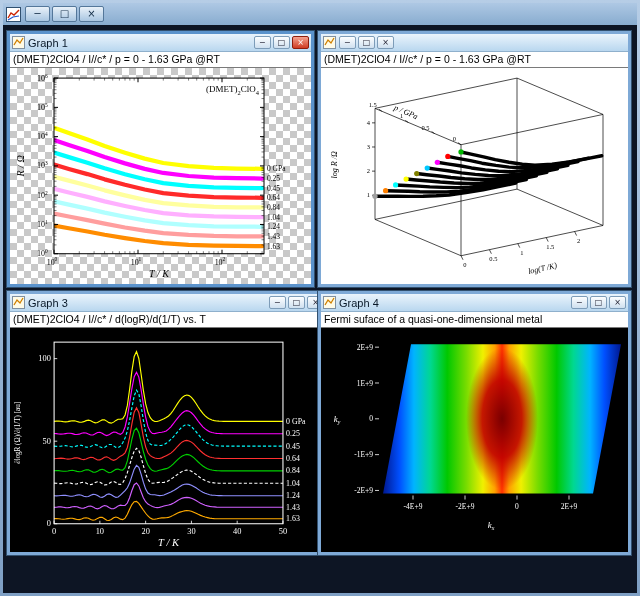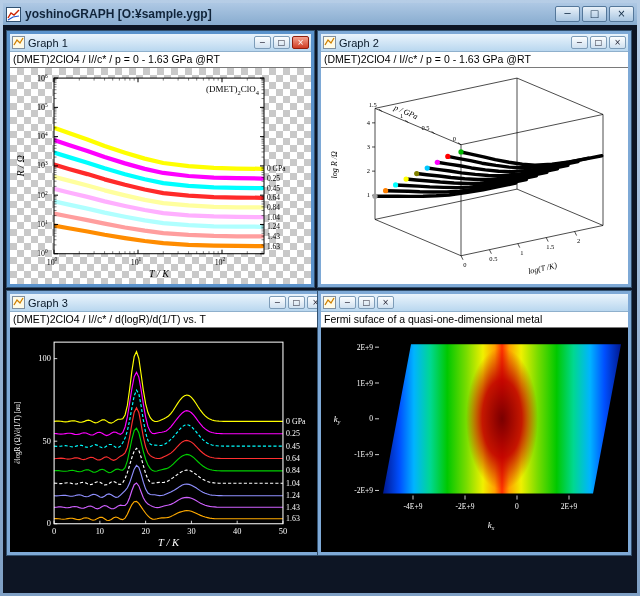--- a/index.html
+++ b/index.html
@@ -49,21 +49,20 @@
 <div class="win">
 
   <div class="titlebar">
     <span class="icon">
       <svg width="15" height="15" viewBox="0 0 15 15">
         <rect x="0.5" y="0.5" width="14" height="14" fill="#ffffff" stroke="#305070"></rect>
         <polyline points="2,11 5,6 8,8 13,3" fill="none" stroke="#cc2200" stroke-width="1.4"></polyline>
         <polyline points="2,13 7,10 13,9" fill="none" stroke="#2255cc" stroke-width="1.2"></polyline>
       </svg>
     </span>
-    <span class="title-text">yoshinoGRAPH [O:¥sample.ygp]</span>
     <span class="wbtns">
       <button class="wbtn">─</button>
       <button class="wbtn">□</button>
       <button class="wbtn">×</button>
     </span>
   </div>
 
 
   <div class="mdi">
 
@@ -282,21 +281,20 @@
     </div>
 
     <div class="child" style="left:315px;top:6px;width:313px;height:256px;">
       <div class="child-tb">
         <span class="icon">
           <svg width="13" height="13" viewBox="0 0 13 13">
             <rect x="0.5" y="0.5" width="12" height="12" fill="#fffbe6" stroke="#8090a0"></rect>
             <polyline points="2,9 5,4 8,7 11,2" fill="none" stroke="#d08000" stroke-width="1.3"></polyline>
           </svg>
         </span>
-        <span class="ctitle">Graph 2</span>
         <span class="cbtns">
           <button class="cbtn">─</button>
           <button class="cbtn">□</button>
           <button class="cbtn">×</button>
         </span>
       </div>
       <div class="anno">(DMET)2ClO4 / I//c* / p = 0 - 1.63 GPa @RT</div>
       <div class="plot white" id="plot-graph2">
           <svg viewBox="0 0 307 214" preserveAspectRatio="none" width="100%" height="100%">
             <rect x="0" y="0" width="307" height="214" fill="#fff"></rect>
@@ -426,20 +424,21 @@
     </div>
 
     <div class="child" style="left:315px;top:266px;width:313px;height:264px;">
       <div class="child-tb">
         <span class="icon">
           <svg width="13" height="13" viewBox="0 0 13 13">
             <rect x="0.5" y="0.5" width="12" height="12" fill="#fffbe6" stroke="#8090a0"></rect>
             <polyline points="2,9 5,4 8,7 11,2" fill="none" stroke="#d08000" stroke-width="1.3"></polyline>
           </svg>
         </span>
+        <span class="ctitle">Graph 4</span>
         <span class="cbtns">
           <button class="cbtn">─</button>
           <button class="cbtn">□</button>
           <button class="cbtn">×</button>
         </span>
       </div>
       <div class="anno">Fermi suface of a quasi-one-dimensional metal</div>
       <div class="plot" id="plot-graph4">
           <svg viewBox="0 0 307 222" preserveAspectRatio="none" width="100%" height="100%">
             <rect x="0" y="0" width="307" height="222" fill="#000"></rect>

